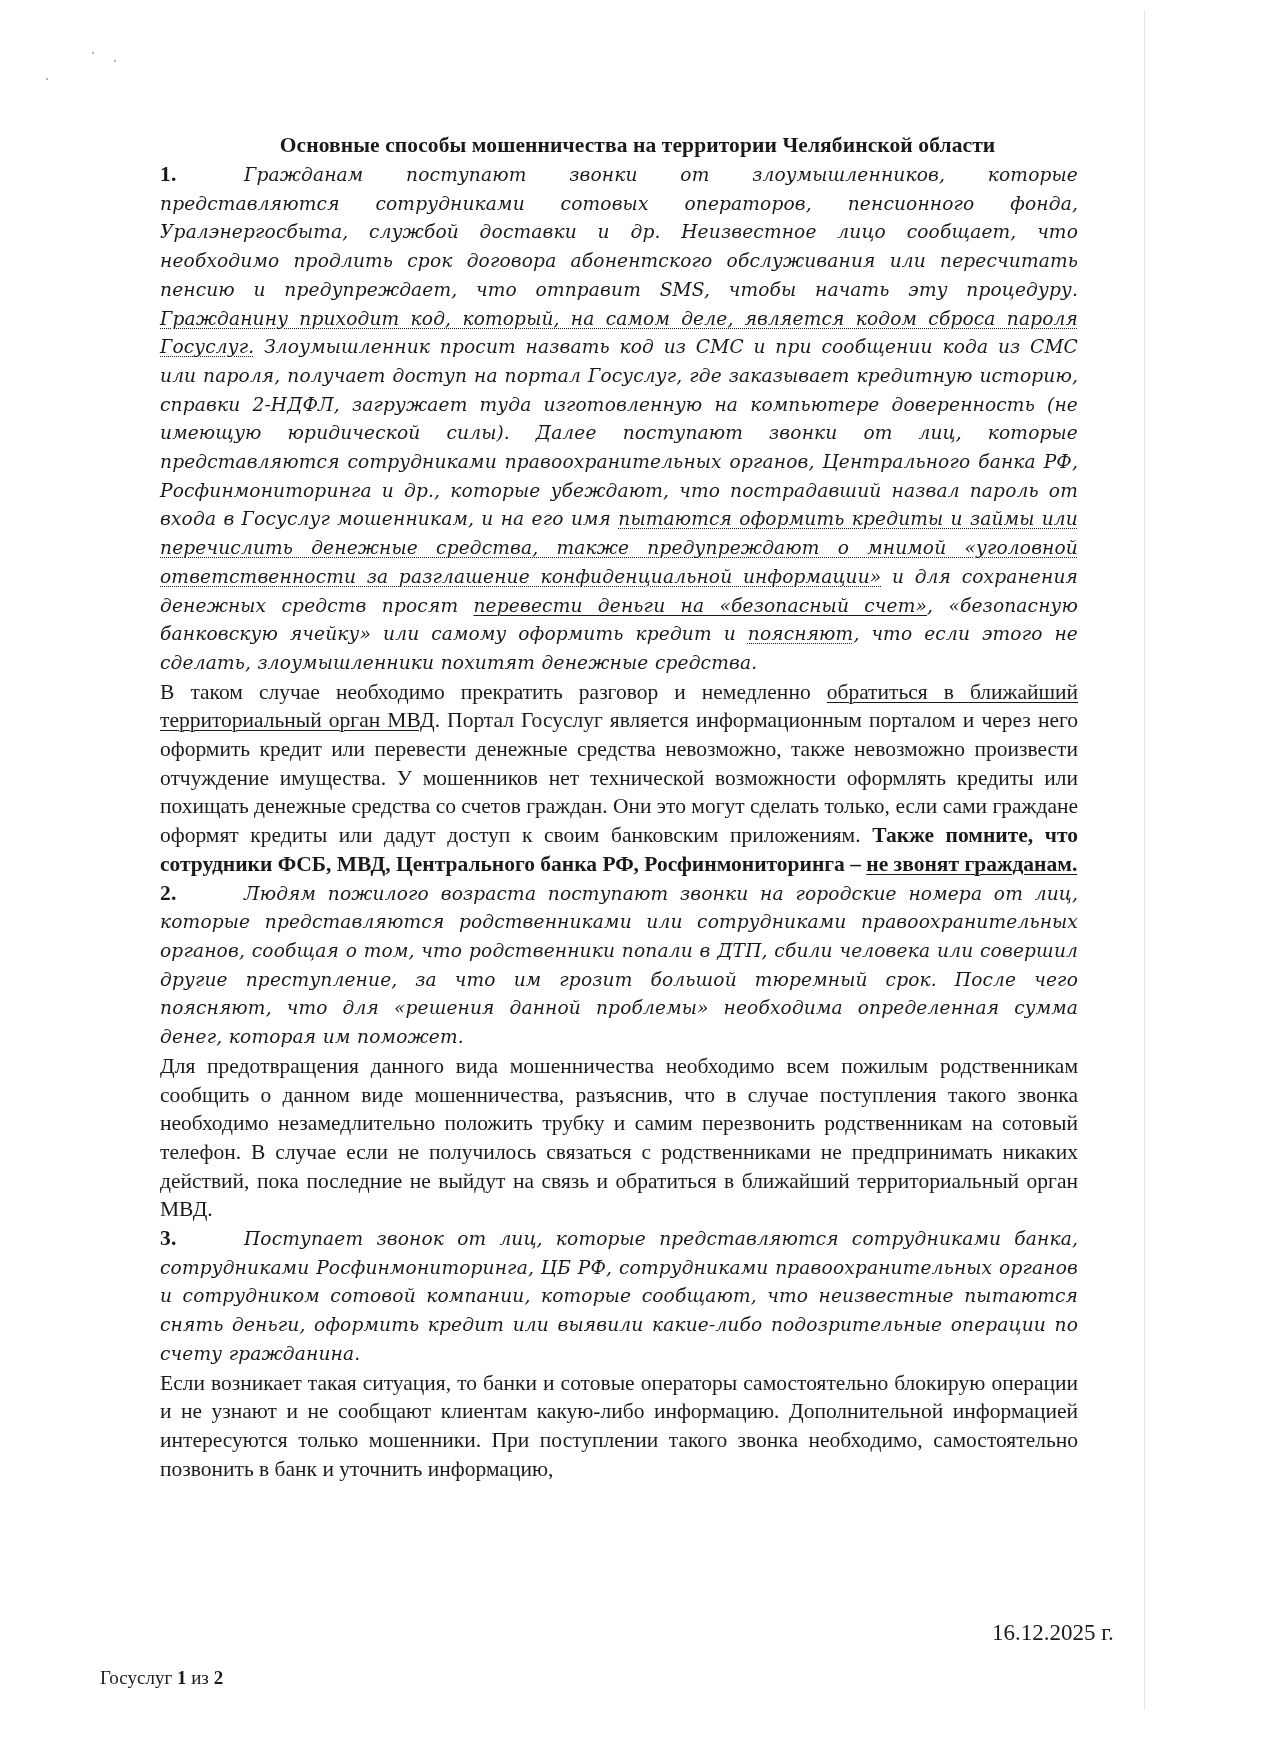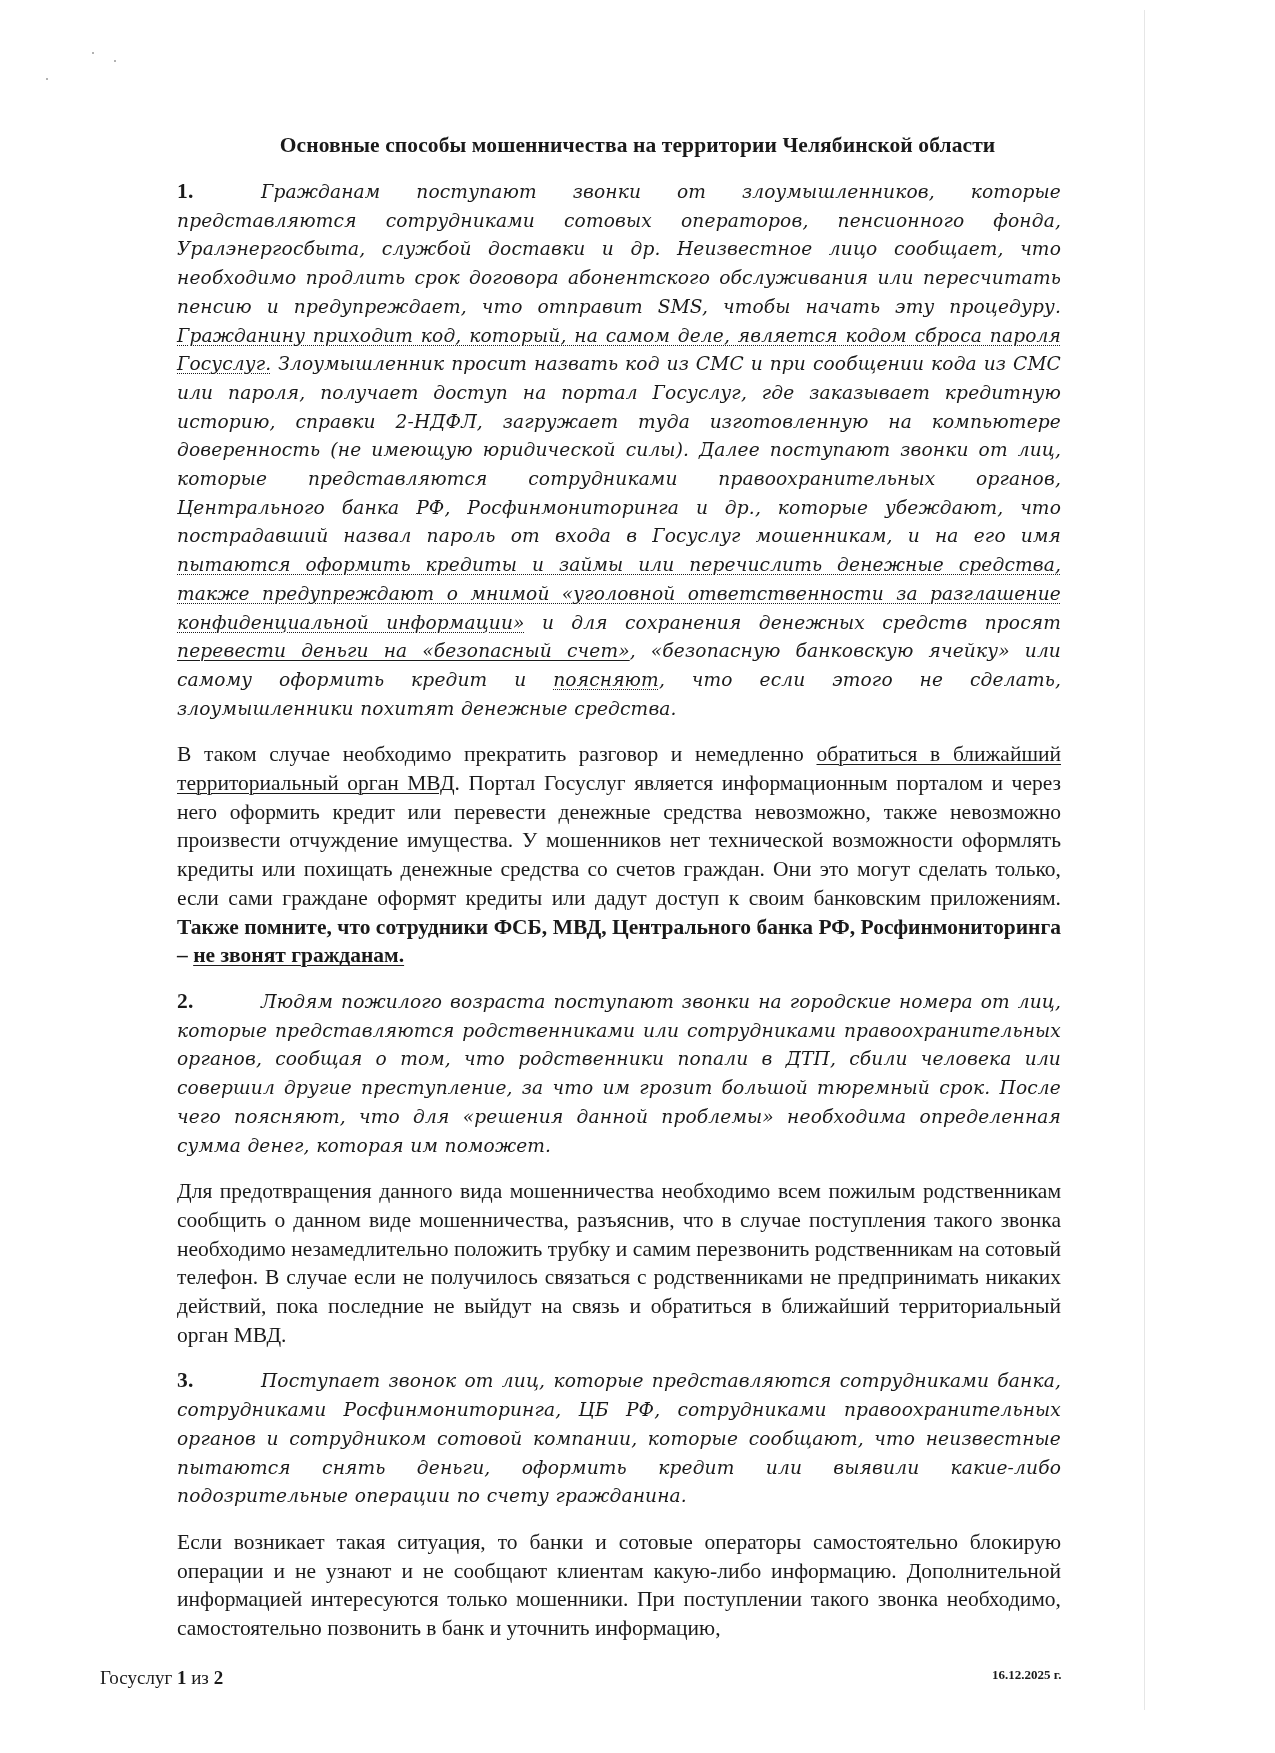--- a/index.html
+++ b/index.html
@@ -11,32 +11,32 @@
     position: absolute; top: 10px; right: 130px; width: 1px; height: 1700px; background: #e6e6e6;
   }
   .title {
     position: absolute; top: 119px; left: 0; width: 1275px; text-align: center;
     font-weight: bold; font-size: 21.5px; letter-spacing: 0.1px;
   }
   .content {
     position: absolute; top: 160px; left: 160px; width: 918px;
     font-size: 21.5px; line-height: 28.7px; text-align: justify;
   }
-  .content p { margin: 17px; }
+  .content p { margin: 0; }
   .ital { font-style: italic; font-family: "DejaVu Serif", "Liberation Serif", serif; font-size: 18.6px; letter-spacing: 0.15px; word-spacing: 0.5px; }
   .num { font-weight: bold; font-style: normal; font-family: "Liberation Serif", serif; font-size: 21.5px; display: inline-block; width: 84px; }
   .dotted { text-decoration: underline dotted; text-underline-offset: 3px; text-decoration-thickness: 1px; }
   .solid { text-decoration: underline; text-underline-offset: 3px; text-decoration-thickness: 1px; }
   .bold { font-weight: bold; }
   .footer-left {
     position: absolute; top: 1667px; left: 100px; font-size: 19px;
   }
   .footer-left b { font-weight: bold; }
   .footer-right {
-    position: absolute; top: 1667px; left: 992px; font-size: 13px; font-weight: bold;
+    position: absolute; top: 1620px; left: 992px; font-size: 23px;
   }
   .speck { position: absolute; width: 2px; height: 2px; background: #999; border-radius: 1px; }
 </style>
 </head>
 <body>
 
 <div class="page-edge"></div>
 <span class="speck" style="top:52px;left:92px;"></span>
 <span class="speck" style="top:60px;left:114px;"></span>
 <span class="speck" style="top:78px;left:46px;"></span>

